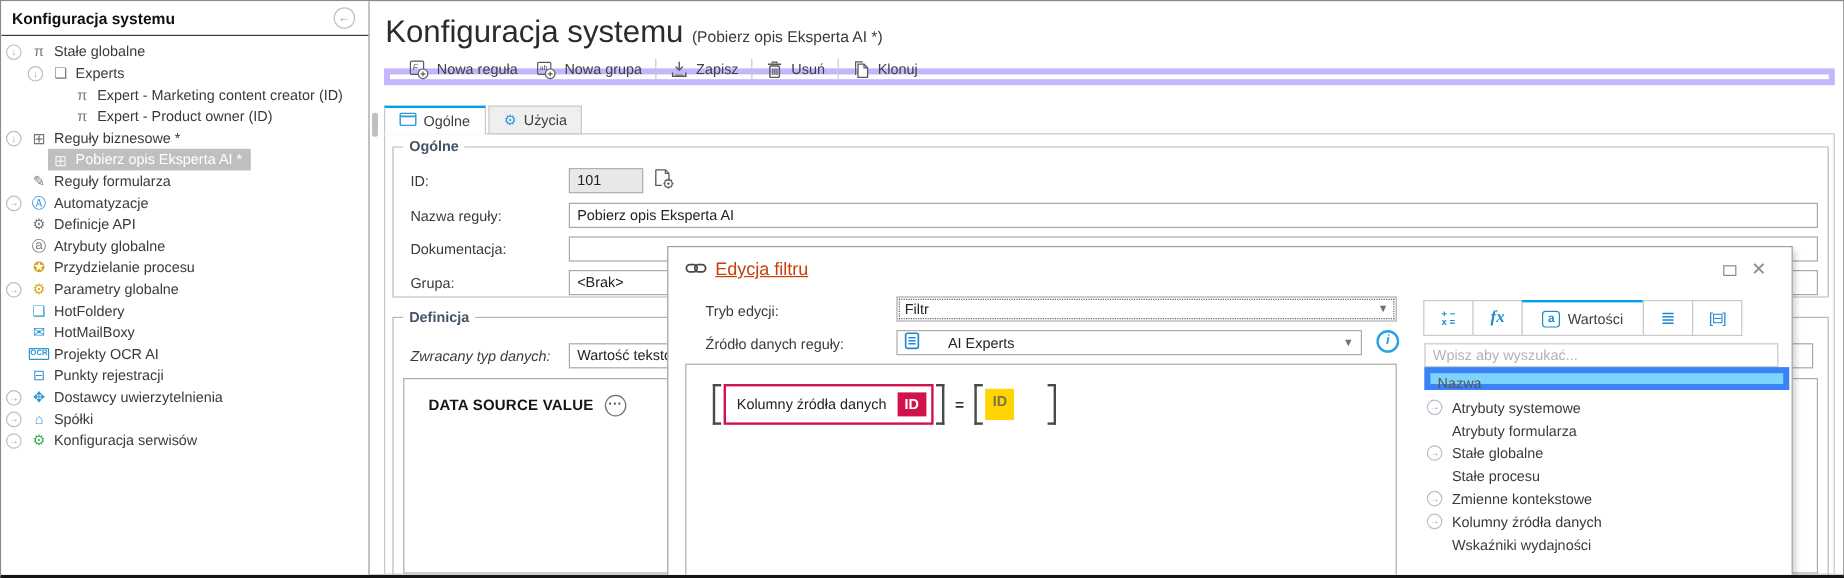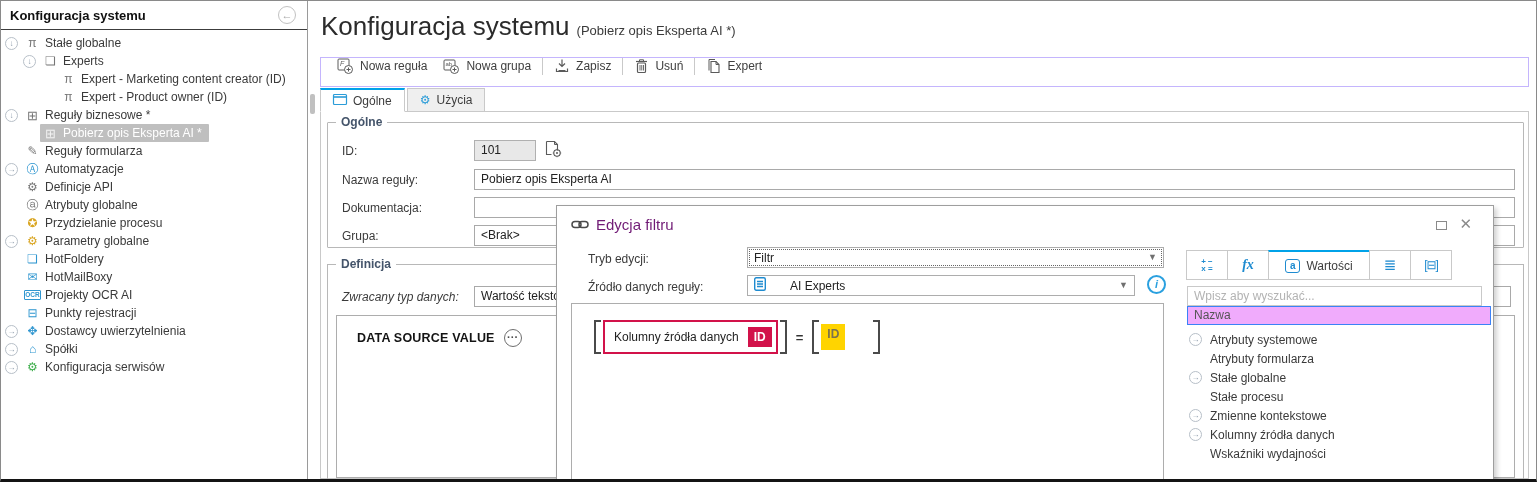--- a/index.html
+++ b/index.html
@@ -38,22 +38,22 @@
   .ocr-icon { font-size:6.5px; font-weight:bold; border:1px solid; border-radius:1px;
               padding:1px 0; line-height:1; letter-spacing:0; }
   .grip { position:absolute; left:309px; top:93px; width:5px; height:20px;
           background:#c0c0c0; border-radius:2px; }
 
   
   .main { position:absolute; left:319px; top:0; right:7px; height:100%; }
   .page-title { position:absolute; left:1px; top:10px; font-size:26px; color:#2b2b2b;
                 white-space:nowrap; display:flex; align-items:baseline; }
   .page-subtitle { font-size:13px; color:#3a3a3a; margin-left:7px; font-weight:400; }
-  .toolbar { position:absolute; left:0; top:56px; right:0; height:30px;
-             border:1px solid #c4b5fd; background:#fff; display:flex; align-items:flex-start;
+  .toolbar { position:absolute; left:0; top:56px; right:0; height:14px;
+             border:5px solid #c4b5fd; background:#fff; display:flex; align-items:flex-end;
              padding-left:8px; }
   .tb-btn { display:flex; align-items:center; gap:6px; padding:0 8px; color:#404040; cursor:pointer; }
   .tb-btn svg { display:block; }
   .tb-sep { width:1px; height:17px; background:#c9c9c9; margin:0 3px; }
 
   .tabs { position:absolute; left:0; top:87px; height:24px; display:flex; z-index:3; }
   .tab { display:flex; align-items:center; gap:6px; padding:0 12px; height:100%;
          border:1px solid #c9c9c9; background:#efefef; color:#3d3d3d; margin-right:2px; cursor:pointer; }
   .tab.active { background:#fff; border-top:2px solid #00a2e8; border-bottom:1px solid #fff; }
   .usage-gear-icon::before { content:"⚙"; color:#2b9cd8; font-size:12px; }
@@ -74,22 +74,22 @@
   #def-box { position:absolute; left:8px; top:50px; right:8px; bottom:1px; border:1px solid #adadad; background:#fff; }
   .ds-title { position:absolute; left:20px; top:13px; font-weight:bold; font-size:12.5px;
               color:#141414; letter-spacing:.2px; display:flex; align-items:center; gap:9px; }
   .ellipsis-btn { width:18px; height:18px; border:1.4px solid #6e6e6e; border-radius:50%;
                   font-size:11px; line-height:14px; text-align:center; color:#4c4c4c;
                   font-weight:bold; cursor:pointer; }
 
   
   .dialog { position:absolute; left:555px; top:204px; width:938px; height:280px;
             background:#fff; border:1px solid #9e9e9e; box-shadow:3px 3px 5px rgba(0,0,0,.18); z-index:10; }
-  .dlg-title { position:absolute; left:14px; top:10px; font-size:15px; color:#701a75;
-               display:flex; align-items:flex-start; gap:7px; }
+  .dlg-title { position:absolute; left:14px; top:10px; font-size:15px; color:#c2410c;
+               display:flex; align-items:flex-start; gap:7px;text-decoration:underline; }
   .dlg-max { position:absolute; right:46px; top:15px; width:11px; height:9px;
              border:1.5px solid #8a8a8a; cursor:pointer; }
   .dlg-close { position:absolute; right:21px; top:9px; font-size:15px; color:#8a8a8a; cursor:pointer; }
   .d-label { position:absolute; left:16px; color:#3b3b3b;margin-left:15px; }
   .combo { position:absolute; height:21px; border:1px solid #adadad; background:#fff;
            display:flex; align-items:center; padding-left:6px; color:#222; cursor:pointer; }
   .combo .arrow { position:absolute; right:6px; top:4px; color:#707070; font-size:9px; }
   .focus-dotted::after { content:""; position:absolute; inset:1px; border:1px dotted #666; pointer-events:none; }
   .info-btn { position:absolute; left:590px; top:69px; width:19px; height:19px; border:2px solid #2aa0df;
               border-radius:50%; color:#2aa0df; text-align:center; line-height:15px;
@@ -119,21 +119,21 @@
   .values-icon { width:15px; height:14px; border:1.4px solid #1e8bd0; border-radius:3px;
                  color:#1e8bd0; font-size:10px; line-height:12px; text-align:center; font-weight:bold; }
   .values-icon::before { content:"a"; }
   .detail-list-icon::before { content:"≣"; font-size:15px; color:#1e8bd0; }
   .bracket-list-icon::before { content:"[⊟]"; font-size:12px; color:#1e8bd0; letter-spacing:-1px; }
   .dlg-search { position:absolute; left:630px; top:80px; width:295px; height:20px;
                 border:1px solid #c9c9c9; font:12px "Liberation Sans",sans-serif;
                 padding-left:6px; color:#444; outline:none; }
   .dlg-search::placeholder { color:#b3b3b3; }
   .dlg-colhead { position:absolute; left:630px; top:100px; width:304px; height:19px;
-                 background:#f0abfc; border:1px solid #3b82f6; line-height:17px;
+                 background:#7dd3fc; border:5px solid #3b82f6; line-height:17px;
                  padding-left:6px; color:#555; cursor:pointer; }
   .dlg-tree { position:absolute; left:630px; top:124px; width:295px; }
   .dlg-tree .tree-item { height:19px; padding-left:2px; }
   .dlg-tree .expander { margin-right:6px; }
 
   svg { overflow:visible; }
 </style>
 </head>
 <body>
 
@@ -356,21 +356,21 @@
       </div>
       <div class="tb-sep"></div>
       <div class="tb-btn">
         <span>
           <svg width="15" height="16" viewBox="0 0 15 16">
               <path d="M5 3.5h5l3 3v8H5z" fill="#fff" stroke="#5a5a5a" stroke-width="1.1"></path>
               <path d="M10 3.5v3h3" fill="none" stroke="#5a5a5a"></path>
               <path d="M3 12.5v-11h6" fill="none" stroke="#5a5a5a"></path>
             </svg>
         </span>
-        <span>Expert</span>
+        <span>Klonuj</span>
       </div>
     </div>
 
     <div class="tabs">
       <div class="tab active">
         <span>
           <svg width="14" height="11" viewBox="0 0 14 11">
               <rect x=".5" y=".5" width="13" height="10" rx="1" fill="none" stroke="#2b9cd8" stroke-width="1.2"></rect>
               <path d="M.5 3h13" stroke="#2b9cd8" stroke-width="1.6"></path>
             </svg>

